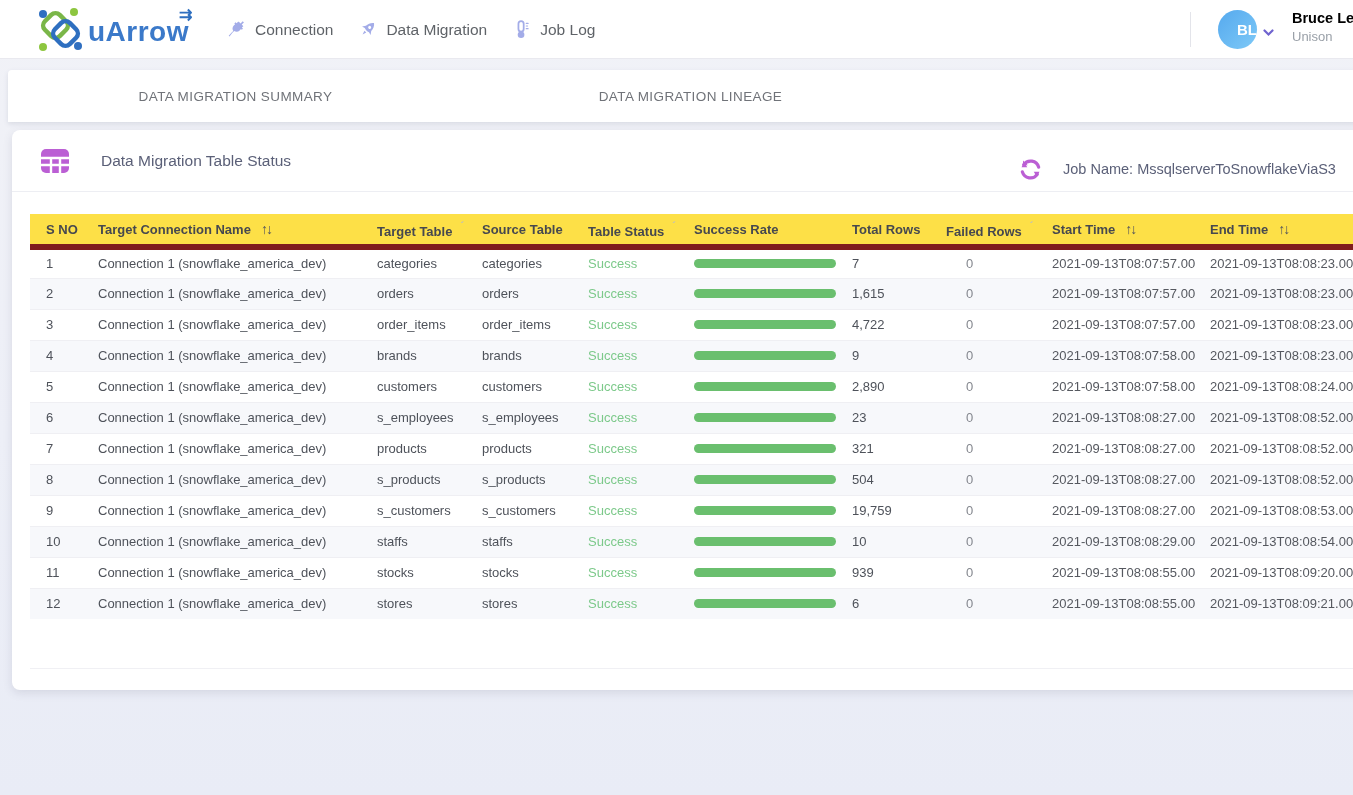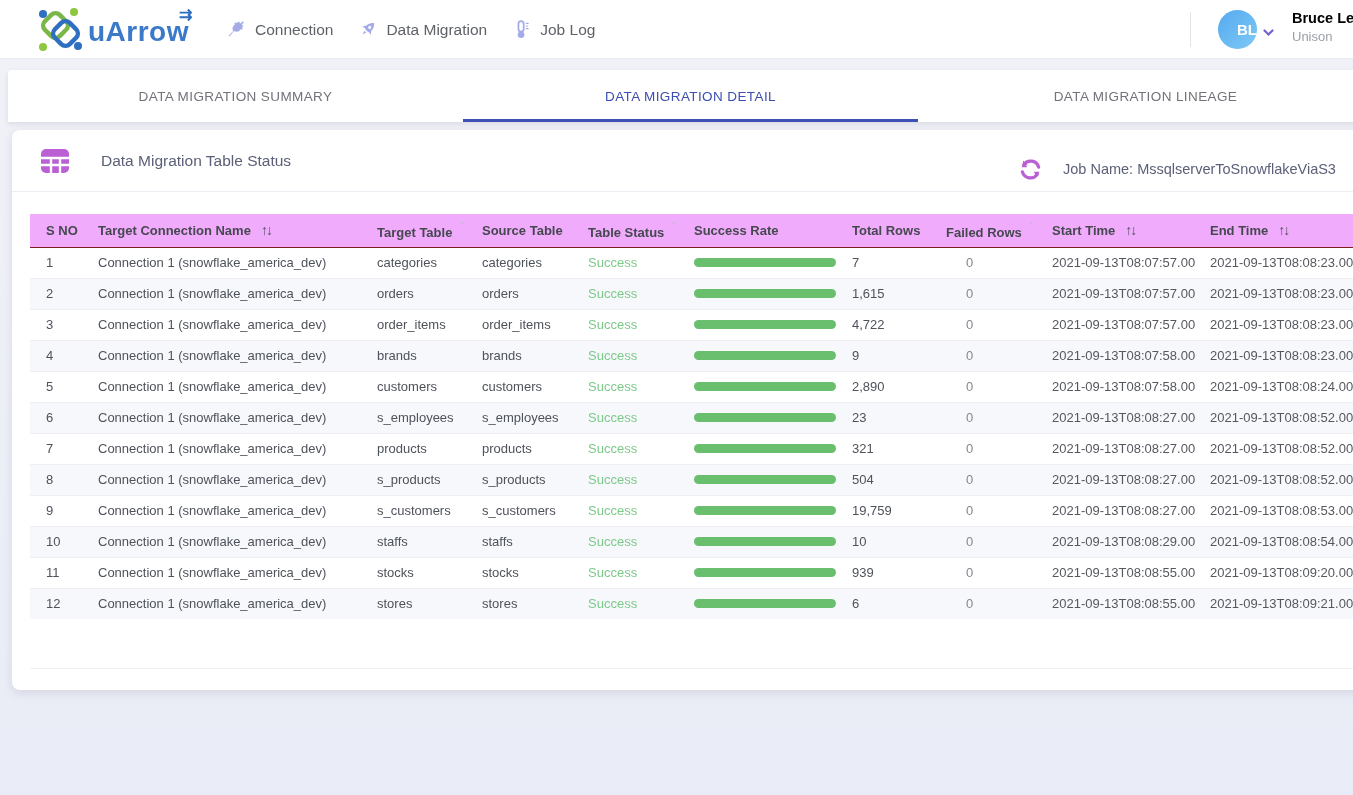--- a/index.html
+++ b/index.html
@@ -54,22 +54,22 @@
   .card-title{margin-left:31px;font-size:15.5px;color:#5b6078;}
   .job-group{position:absolute;left:1007px;top:0;height:78px;display:flex;align-items:center;}
   .refresh-icon{width:23px;height:23px;color:var(--icon-magenta);cursor:pointer;}
   .job-name{margin-left:21px;font-size:14.5px;color:#5b6078;}
 
   
   table{border-collapse:collapse;table-layout:fixed;width:1460px;margin:22px 0 0 18px;}
   col.c1{width:68px;}col.c2{width:279px;}col.c3{width:105px;}col.c4{width:106px;}
   col.c5{width:106px;}col.c6{width:158px;}col.c7{width:94px;}col.c8{width:106px;}
   col.c9{width:158px;}col.c10{width:280px;}
-  thead th{background:#f0abfc;height:33px;text-align:left;font-size:13px;font-weight:bold;
-        color:#46484f;border-bottom:1px solid #7f1d1d;white-space:nowrap;overflow:hidden;}
+  thead th{background:#fde047;height:33px;text-align:left;font-size:13px;font-weight:bold;
+        color:#46484f;border-bottom:6px solid #7f1d1d;white-space:nowrap;overflow:hidden;}
   th.c-first,td.c-first{padding-left:16px;}
   .sort{display:inline-block;margin-left:10px;font-size:14px;color:#53555c;cursor:pointer;
         letter-spacing:-2px;font-weight:normal;}
   .sort::before{content:"\2191";} .sort::after{content:"\2193";}
   .mini-caret{display:inline-block;margin-left:8px;color:#b9bcc4;font-size:11px;
         vertical-align:7px;cursor:pointer;}
   .mini-caret::after{content:"\00B4";}
   tbody td{height:31px;font-size:13px;color:#4e525a;border-top:1px solid #efeff3;
         white-space:nowrap;overflow:hidden;vertical-align:middle;}
   tbody tr.alt td{background:#f7f8fb;}
@@ -153,21 +153,20 @@
         </svg>
     </span>
     <div class="user-block">
       <div class="user-name">Bruce Le</div>
       <div class="user-org">Unison</div>
     </div>
   </div>
 
   <div class="tabbar">
     <div class="tab">DATA MIGRATION SUMMARY</div>
-    <div class="tab active">DATA MIGRATION DETAIL</div>
     <div class="tab">DATA MIGRATION LINEAGE</div>
   </div>
 
   <div class="card">
     <div class="card-header">
       <span class="grid-icon">
         <svg width="30" height="30" viewBox="0 0 30 30">
           <rect x="1" y="3" width="28" height="24" rx="5" fill="currentColor"></rect>
           <path d="M1 12h28M1 19h28M11 12v15M20 12v15" stroke="#fff" stroke-width="2.4"></path>
         </svg>

